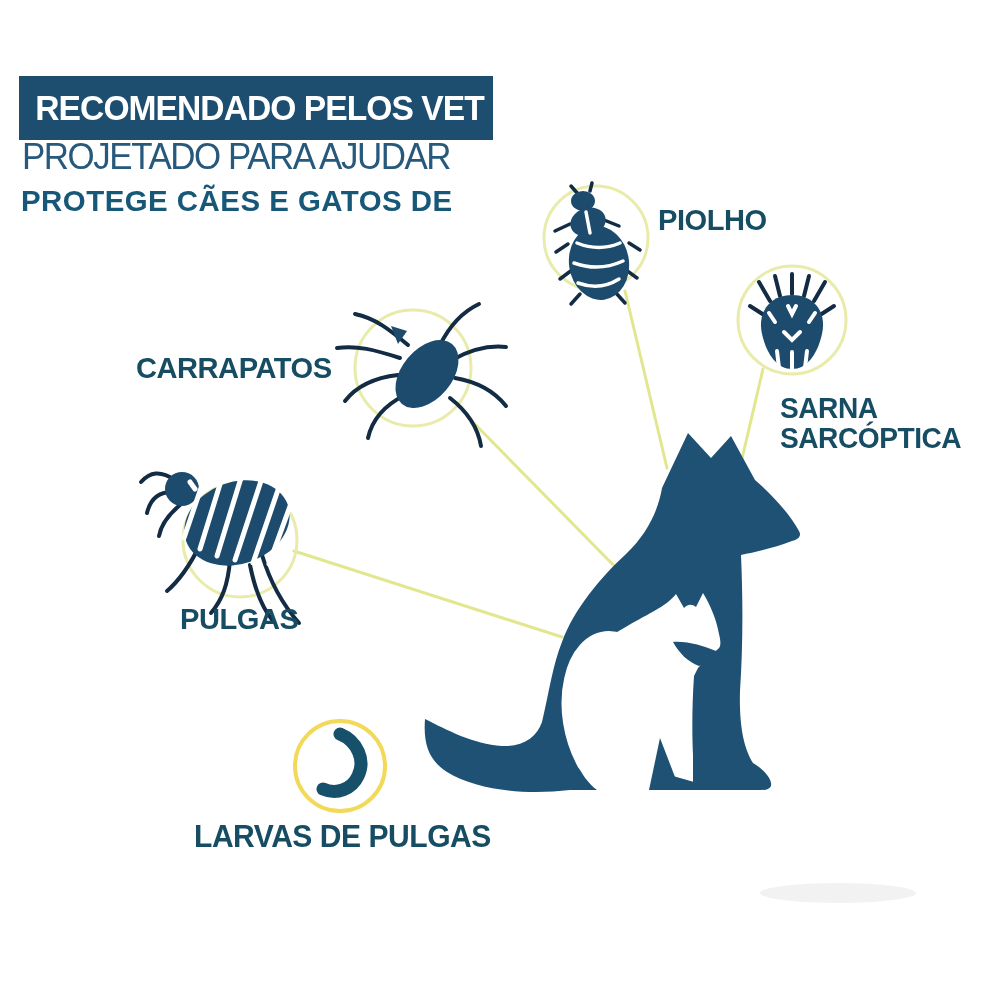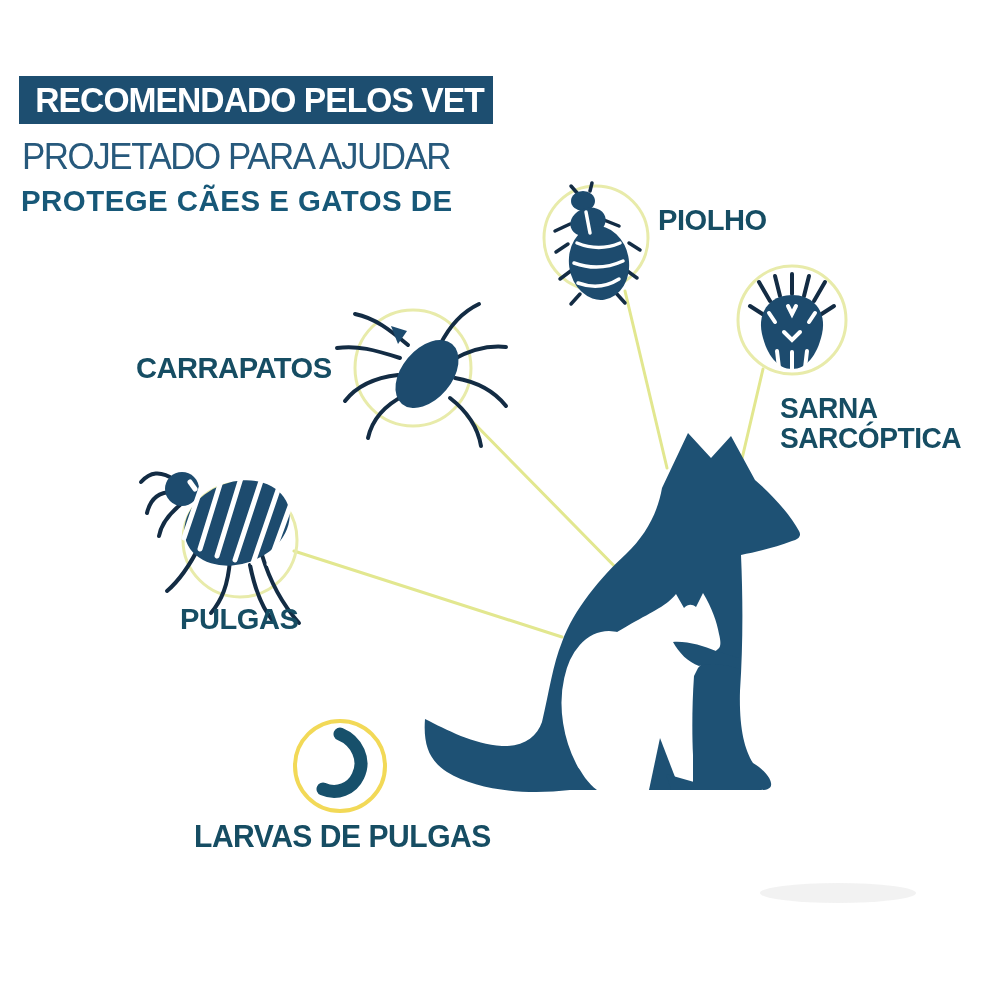--- a/index.html
+++ b/index.html
@@ -3,21 +3,21 @@
 <meta charset="utf-8">
 <style>
   html,body{margin:0;padding:0;background:#ffffff;}
   .stage{
     position:relative;width:1000px;height:1000px;background:#ffffff;overflow:hidden;
     font-family:"Liberation Sans","DejaVu Sans",sans-serif;
   }
   .stage svg{position:absolute;left:0;top:0;}
   .txt{position:absolute;white-space:nowrap;transform-origin:left top;}
   .banner{
-    position:absolute;left:19px;top:76px;width:474px;height:48px;
+    position:absolute;left:19px;top:76px;width:474px;height:64px;
     background:#1d4e70;display:flex;align-items:center;
   }
   .banner-text{
     color:#ffffff;font-weight:700;font-size:35px;letter-spacing:-1px;
     padding-left:17px;transform:scaleX(0.96);transform-origin:left center;white-space:nowrap;
   }
   .subtitle{
     left:22px;top:136px;font-size:36px;font-weight:400;color:#27597c;
     letter-spacing:-1.5px;transform:scaleX(0.97);
   }

